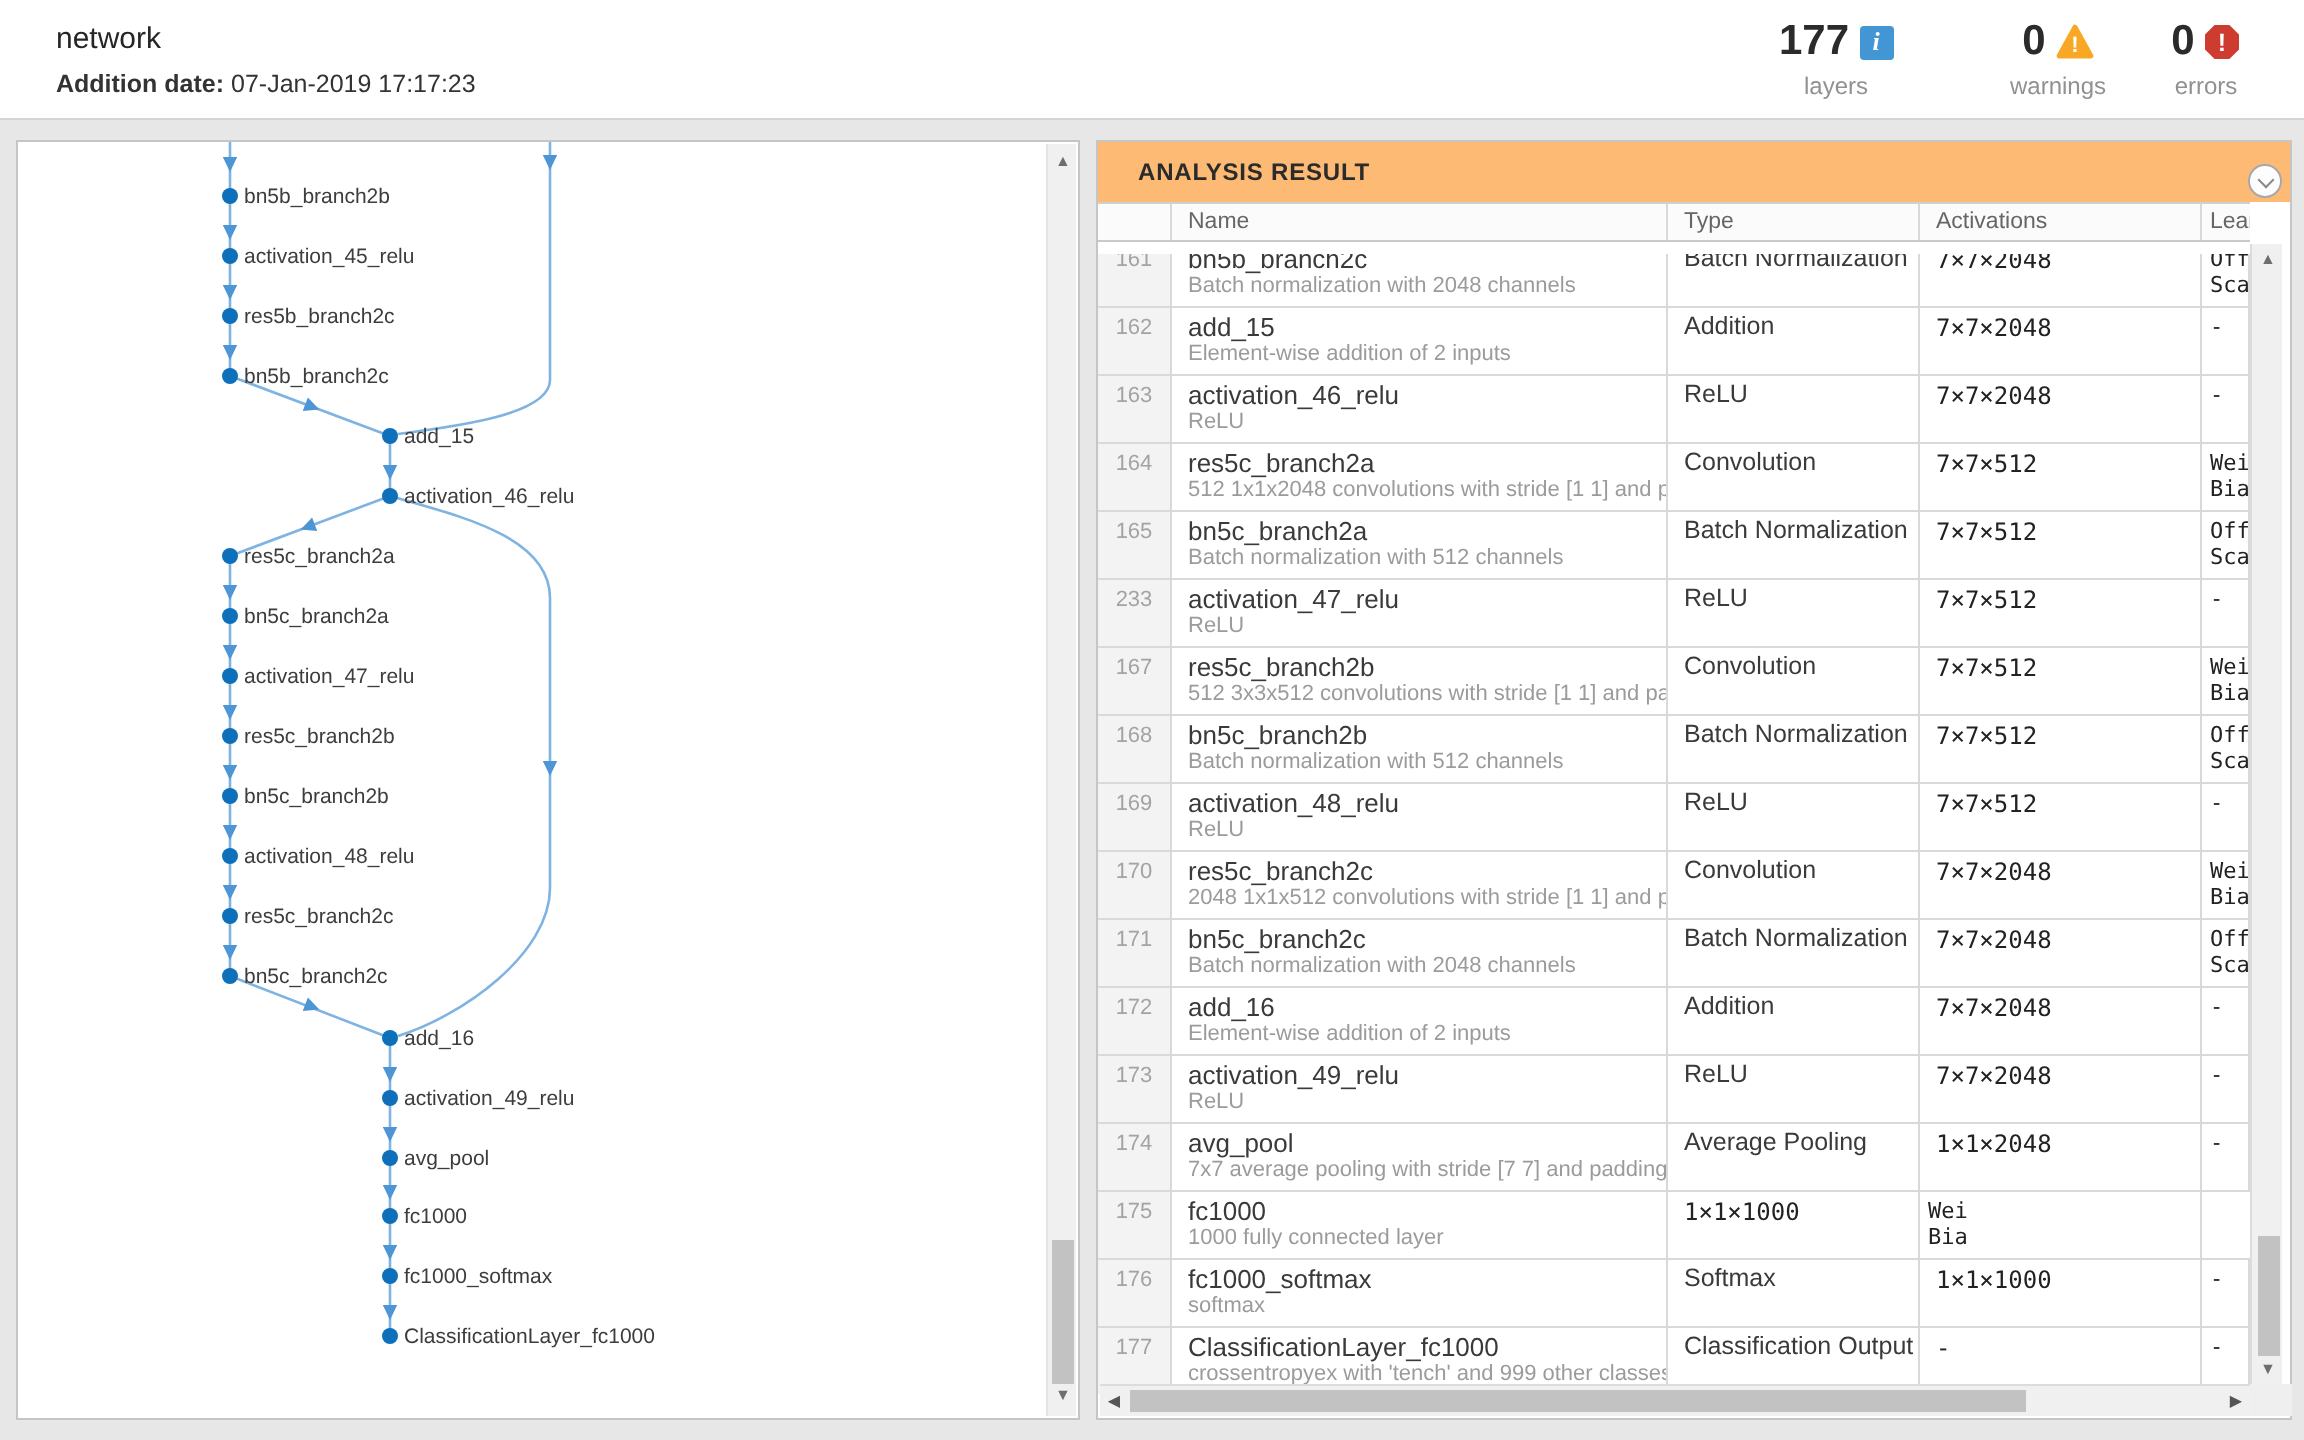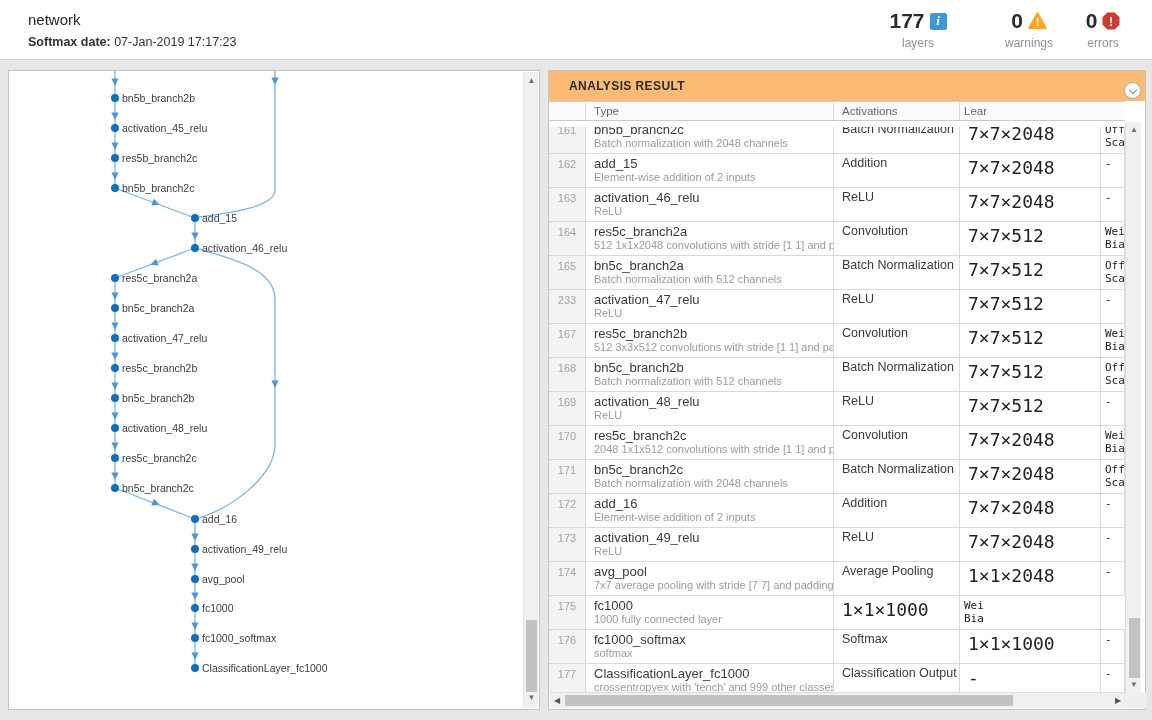--- a/index.html
+++ b/index.html
@@ -56,21 +56,21 @@
   .tbl-viewport { position:absolute; left:0; top:56px; width:576px; height:570px; overflow:hidden; }
   .tbl-rows { margin-top:-7px; }
   .trow { display:grid; grid-template-columns:37px 248px 126px 141px 24px; height:34px;
           border-bottom:1px solid #d9d9d9; background:#fff; }
   .trow > div { border-right:1px solid #d9d9d9; overflow:hidden; }
   .c-num { background:#f3f3f3; color:#a3a3a3; font-size:11px; text-align:center; padding-top:4px; }
   .c-name { padding:2px 0 0 8px; }
   .c-name .nm { font-size:13px; line-height:15px; color:#3a3a3a; white-space:nowrap; }
   .c-name .ds { font-size:11px; line-height:13px; color:#9b9b9b; white-space:nowrap; }
   .c-type { padding:2px 0 0 8px; font-size:12.5px; color:#3a3a3a; white-space:nowrap; }
-  .c-act  { padding:3px 0 0 8px; font-size:18px; color:#222;
+  .c-act  { padding:3px 0 0 8px; font-size:12px; color:#222;
             font-family:"DejaVu Sans Mono", monospace; white-space:nowrap; }
   .c-learn{ padding:3px 0 0 4px; font-size:11px; line-height:13px; color:#222;
             font-family:"DejaVu Sans Mono", monospace; white-space:nowrap; border-right:none; }
 
   #right-vscroll { left:576px; top:51px; width:16px; height:570px; border-left:1px solid #dcdcdc; }
   #right-up { top:2px; width:16px; } #right-down { top:557px; width:16px; }
   #right-thumb { top:496px; height:60px; left:2.5px; }
 
   .hscroll { position:absolute; left:1px; top:621px; width:575px; height:16px; background:#f0f0f0;
              border-top:1px solid #dcdcdc; }
@@ -81,21 +81,21 @@
   .sb-corner { position:absolute; left:576px; top:621px; width:21px; height:16px; background:#efefef; }
 
   svg text { font-family:"Liberation Sans", sans-serif; }
 </style>
 </head>
 <body>
 
 <div class="topbar">
   <div class="app-title">network</div>
   <div class="date-line">
-    <b>Softmax date:</b>
+    <b>Addition date:</b>
     <span>07-Jan-2019 17:17:23</span>
   </div>
 
   <div class="stat" id="stat-layers">
     <div class="stat-row">
       <span class="stat-val">177</span>
       <span class="icon-info">i</span>
     </div>
     <div class="stat-label">layers</div>
   </div>
@@ -220,20 +220,21 @@
 <div class="panel" id="right-panel">
   <div class="rp-titlebar">
     <span class="rp-title">ANALYSIS RESULT</span>
     <div class="collapse-btn">
       <div class="chev"></div>
     </div>
   </div>
 
   <div class="tbl-head">
     <div></div>
+    <div>Name</div>
     <div>Type</div>
     <div>Activations</div>
     <div class="h-learn">Lear</div>
   </div>
 
   <div class="tbl-viewport">
     <div class="tbl-rows">
   <div class="trow">
     <div class="c-num">161</div>
     <div class="c-name">

